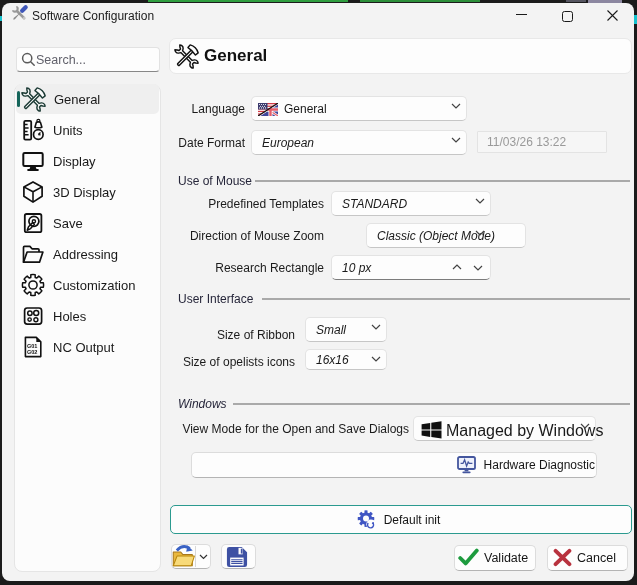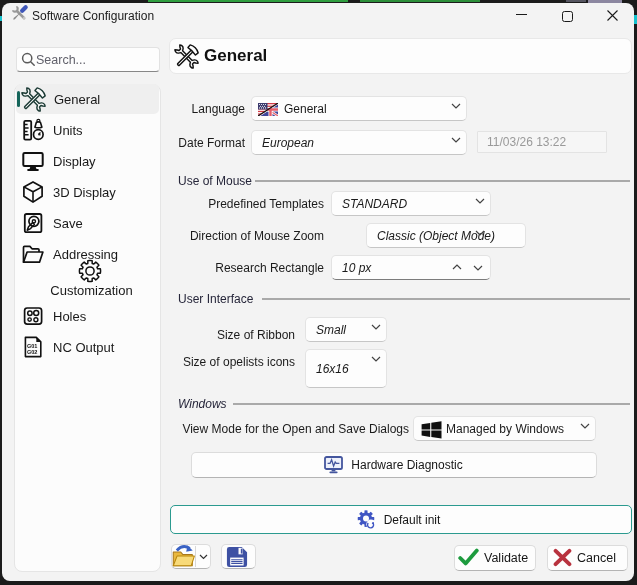--- a/index.html
+++ b/index.html
@@ -6,21 +6,21 @@
 html,body { width:637px; height:585px; overflow:hidden; }
 body { position:relative; background:#1b1b1b; font-family:"Liberation Sans", sans-serif; }
 .win { position:absolute; left:2px; top:3px; width:632px; height:578px; border-radius:8px; background:#f3f3f3; }
 .abs { position:absolute; }
 .lb { position:absolute; font-size:12px; color:#1b1b1b; white-space:nowrap;margin-left:27px; }
 .sec { position:absolute; font-size:12px; color:#26263a; white-space:nowrap; }
 .hr { position:absolute; height:1.5px; background:#a9a9a9; }
 .dd { position:absolute; background:#fdfdfd; border:1px solid #e3e3e3; border-bottom:1px solid #c6c6c6; border-radius:5px; display:flex; align-items:center; font-size:12px; color:#1a1a1a; }
 .dd .tx { padding-left:10px; white-space:nowrap;font-style:italic; }
 .chev { position:absolute; right:9px; top:50%; margin-top:-3px; }
-.btn { position:absolute; background:#fdfdfd; border:1px solid #dcdcdc; border-bottom-color:#b4b4b4; border-radius:5px; display:flex; align-items:center; justify-content:center; font-size:12px; color:#161616; white-space:nowrap; }
+.btn { position:absolute; background:#fdfdfd; border:1px solid #dcdcdc; border-bottom-color:#b4b4b4; border-radius:5px; display:flex; align-items:center; justify-content:flex-end; font-size:12px; color:#161616; white-space:nowrap; }
 .nav { position:absolute; left:16px; width:143px; height:30px; display:flex; align-items:center; font-size:13px; color:#191919; white-space:nowrap; }
 .nav svg { margin-left:5px; flex:none; }
 .nav span { margin-left:8px; }
 .navsel { background:#efefef; border-radius:5px; }
 .pill { position:absolute; left:1px; top:7px; width:3px; height:16px; border-radius:2px; background:#15655a; }
 </style>
 </head>
 <body>
 <div class="win"></div>
 
@@ -107,21 +107,21 @@
 </svg>
 <span>Save</span>
 </div>
 <div class="nav" style="top:239px;">
 <svg width="24" height="24" viewBox="0 0 24 24">
  <path d="M2.5,20.2 V5.4 a1,1 0 0 1 1,-1 H8.9 l2.1,2.4 H17 a1,1 0 0 1 1,1 V10" fill="#fcfcfc" stroke="#111" stroke-width="1.7" stroke-linejoin="round"></path>
  <path d="M2.5,20.2 L6.1,10 H21.9 L18.5,20.2 Z" fill="#fcfcfc" stroke="#111" stroke-width="1.7" stroke-linejoin="round"></path>
 </svg>
 <span>Addressing</span>
 </div>
-<div class="nav" style="top:259px;flex-direction:column;">
+<div class="nav" style="top:270px;">
 <svg width="24" height="24" viewBox="0 0 24 24">
  <path d="M22.38,9.85 A10.60,10.60 0 0 1 22.38,14.15 L19.59,14.20 A7.90,7.90 0 0 1 18.92,15.81 L20.86,17.82 A10.60,10.60 0 0 1 17.82,20.86 L15.81,18.92 A7.90,7.90 0 0 1 14.20,19.59 L14.15,22.38 A10.60,10.60 0 0 1 9.85,22.38 L9.80,19.59 A7.90,7.90 0 0 1 8.19,18.92 L6.18,20.86 A10.60,10.60 0 0 1 3.14,17.82 L5.08,15.81 A7.90,7.90 0 0 1 4.41,14.20 L1.62,14.15 A10.60,10.60 0 0 1 1.62,9.85 L4.41,9.80 A7.90,7.90 0 0 1 5.08,8.19 L3.14,6.18 A10.60,10.60 0 0 1 6.18,3.14 L8.19,5.08 A7.90,7.90 0 0 1 9.80,4.41 L9.85,1.62 A10.60,10.60 0 0 1 14.15,1.62 L14.20,4.41 A7.90,7.90 0 0 1 15.81,5.08 L17.82,3.14 A10.60,10.60 0 0 1 20.86,6.18 L18.92,8.19 A7.90,7.90 0 0 1 19.59,9.80 L22.38,9.85 Z" fill="#fcfcfc" stroke="#111" stroke-width="1.5" stroke-linejoin="round"></path>
  <circle cx="12" cy="12" r="4.1" fill="none" stroke="#111" stroke-width="1.5"></circle>
 </svg>
 <span>Customization</span>
 </div>
 <div class="nav" style="top:301px;">
 <svg width="24" height="24" viewBox="0 0 24 24">
  <rect x="3.6" y="4" width="17" height="16.2" rx="2.6" fill="#fcfcfc" stroke="#111" stroke-width="1.7"></rect>
  <circle cx="8.9" cy="9.3" r="2.2" fill="none" stroke="#111" stroke-width="1.5"></circle>
@@ -238,40 +238,40 @@
 <div class="sec" style="left:178px;top:292px;">User Interface</div>
 <div class="hr" style="left:262px;top:298px;width:368px;"></div>
 <div class="lb" style="right:342px;top:328px;text-align:right;">Size of Ribbon</div>
 <div class="dd" style="left:305px;top:317px;width:82px;height:25px;">
     <span class="tx">Small</span>
   </div>
 <svg class="chev abs" style="left:370.5px;top:326.5px;" width="10" height="6" viewBox="0 0 10 6">
     <path d="M1,1 L5,5 L9,1" fill="none" stroke="#444" stroke-width="1.2"></path>
   </svg>
 <div class="lb" style="right:342px;top:355px;">Size of opelists icons</div>
-<div class="dd" style="left:305px;top:349px;width:82px;height:39px;">
+<div class="dd" style="left:305px;top:349px;width:82px;height:21px;">
     <span class="tx">16x16</span>
   </div>
 <svg class="chev abs" style="left:370.5px;top:358.5px;" width="10" height="6" viewBox="0 0 10 6">
     <path d="M1,1 L5,5 L9,1" fill="none" stroke="#444" stroke-width="1.2"></path>
   </svg>
 
 <div class="sec" style="left:178px;top:397px;font-style:italic;">Windows</div>
 <div class="hr" style="left:233px;top:403px;width:397px;"></div>
 <div class="lb" style="right:228px;top:422px;">View Mode for the Open and Save Dialogs</div>
 <div class="dd" style="left:413px;top:416px;width:183px;height:25px;"></div>
 <div class="abs" style="left:421px;top:421px;">
 <svg width="21" height="18" viewBox="0 0 21 18">
  <path d="M0.6,3.3 L9.2,2 V8.4 H0.6 Z" fill="#101010"></path>
  <path d="M10.3,1.85 L20.5,0.3 V8.4 H10.3 Z" fill="#101010"></path>
  <path d="M0.6,9.5 H9.2 V15.9 L0.6,14.6 Z" fill="#101010"></path>
  <path d="M10.3,9.5 H20.5 V17.6 L10.3,16.05 Z" fill="#101010"></path>
 </svg>
 </div>
-<div class="abs" style="left:446px;top:422px;font-size:12px;color:#1a1a1a;">Managed by Windows</div>
+<div class="abs" style="left:446px;top:422px;font-size:16px;color:#1a1a1a;">Managed by Windows</div>
 <svg class="chev abs" style="left:579.5px;top:425.5px;" width="10" height="6" viewBox="0 0 10 6">
     <path d="M1,1 L5,5 L9,1" fill="none" stroke="#444" stroke-width="1.2"></path>
   </svg>
 
 <div class="btn" style="left:191px;top:452px;width:406px;height:26px;padding-right:1px;">
 <span style="display:inline-flex;margin-right:8px;">
       <svg width="19" height="18" viewBox="0 0 19 18">
  <rect x="1" y="1" width="17" height="12" rx="1.6" fill="#eef1fb" stroke="#44569e" stroke-width="1.8"></rect>
  <path d="M3.6,7.4 H6 L7.6,3.8 L9.6,10 L11.2,6 L12.3,7.4 H15.4" fill="none" stroke="#44569e" stroke-width="1.3"></path>
  <rect x="7.6" y="13.4" width="3.8" height="2" fill="#44569e"></rect>

